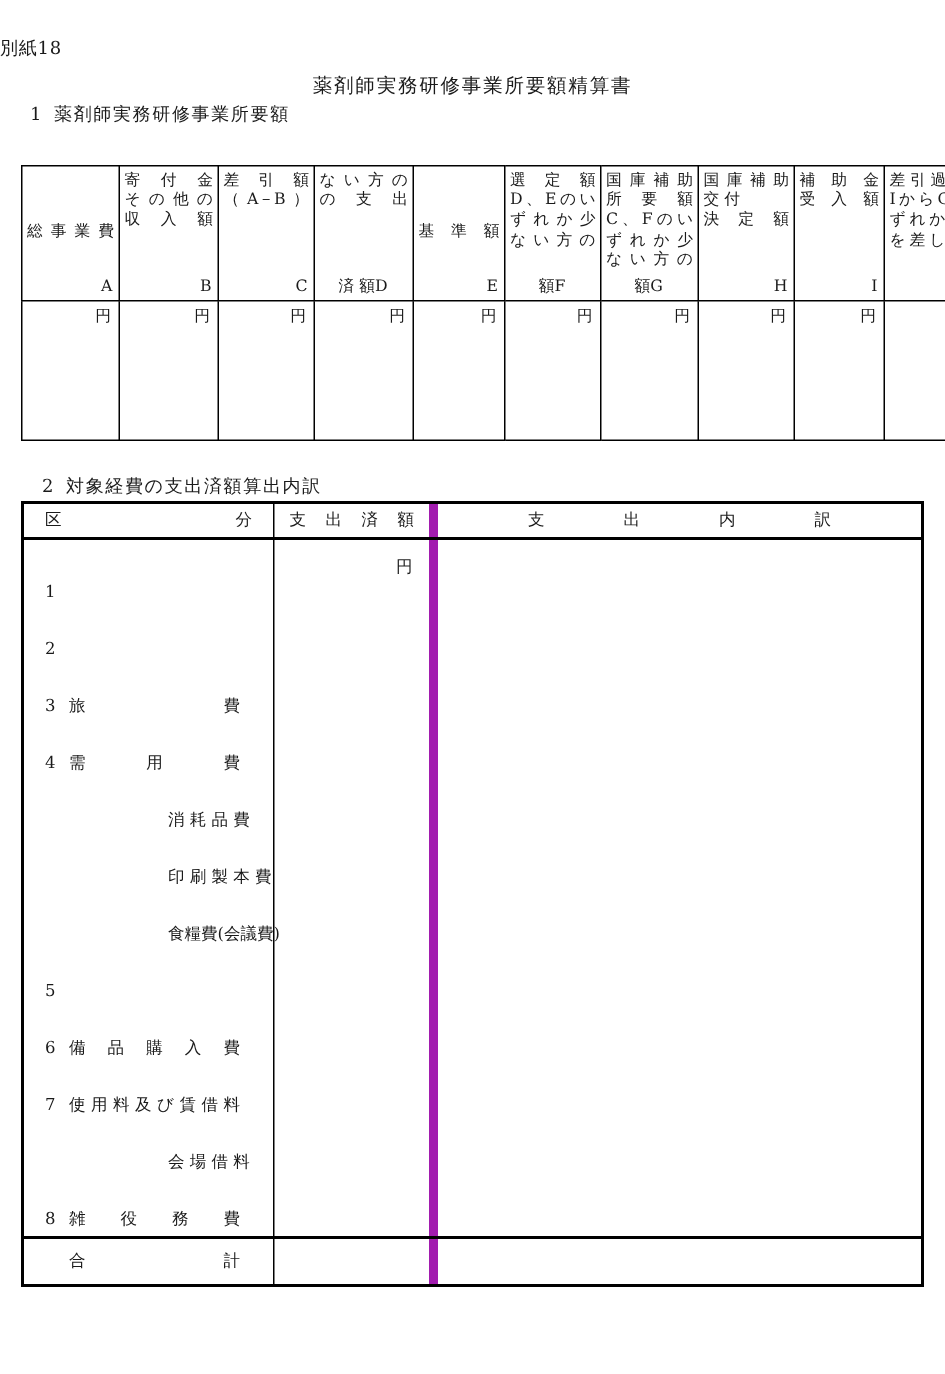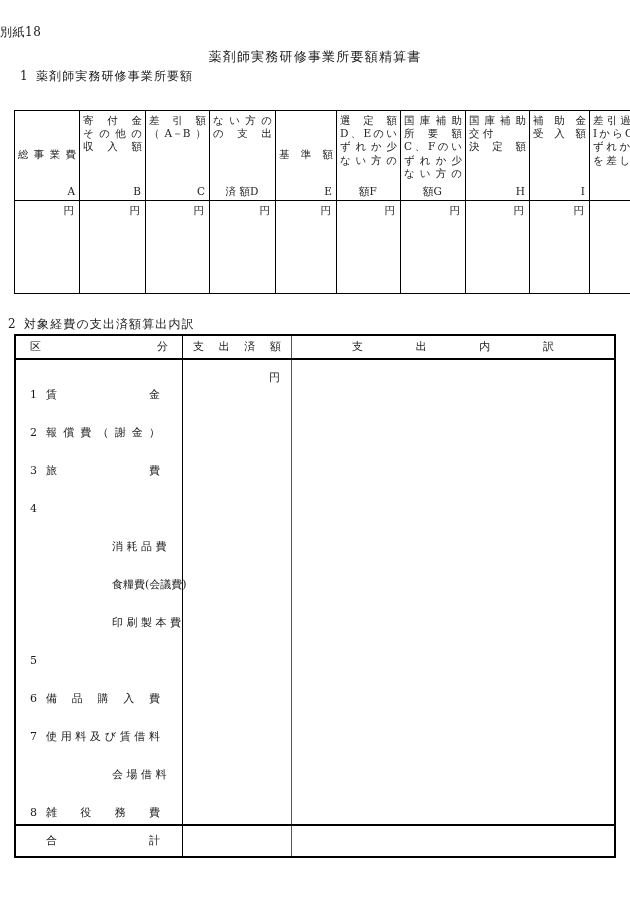--- a/index.html
+++ b/index.html
@@ -38,21 +38,21 @@
     font-size: 12px;
     letter-spacing: 1.1px;
     white-space: nowrap;
   }
   .section-heading .sec-num {
     display: inline-block;
     width: 24px;
     text-indent: 8px;
   }
   #sec1-heading { left: 12px; top: 68px; }
-  #sec2-heading { left: 0; top: 316px; }
+  #sec2-heading { left: 20px; top: 316px; }
 
   
   .t1 {
     position: absolute;
     left: 14px;
     top: 110px;
     width: 602px;
     border-collapse: collapse;
     table-layout: fixed;
   }
@@ -138,21 +138,21 @@
   .t2-body {
     display: flex;
     height: 464px;
   }
   .t2-total {
     display: flex;
     height: 30px;
     border-top: 2px solid #000;
   }
   .c-kubun  { width: 166px; box-sizing: border-box; }
-  .c-amount { width: 110px; box-sizing: border-box; border-left: 1px solid #000; border-right: 1px solid #a21caf; }
+  .c-amount { width: 110px; box-sizing: border-box; border-left: 1px solid #000; border-right: 6px solid #a21caf; }
   .c-detail { flex: 1;      box-sizing: border-box; }
 
   .t2-head .cellpad {
     font-size: 11px;
     line-height: 22px;
     height: 22px;
     padding: 0 14px;
     box-sizing: border-box;
     text-align: justify;
     text-align-last: justify;
@@ -373,41 +373,40 @@
     <div class="c-detail">
       <div class="cellpad">支　　出　　内　　訳</div>
     </div>
   </div>
 
   <div class="t2-body">
     <div class="c-kubun">
       <ul class="item-list" id="item-list">
           <li>
             <span class="num">1</span>
-            <span class="nm">賃金</span>
           </li>
           <li>
             <span class="num">2</span>
-            <span class="nm">報償費（謝金）</span>
           </li>
           <li>
             <span class="num">3</span>
             <span class="nm">旅費</span>
           </li>
           <li>
             <span class="num">4</span>
+            <span class="nm">需用費</span>
           </li>
           <li class="sub">
             <span class="nm spread">消 耗 品 費</span>
           </li>
           <li class="sub">
+            <span class="nm spread">印 刷 製 本 費</span>
+          </li>
+          <li class="sub">
             <span class="nm">食糧費(会議費)</span>
-          </li>
-          <li class="sub">
-            <span class="nm spread">印 刷 製 本 費</span>
           </li>
           <li>
             <span class="num">5</span>
           </li>
           <li>
             <span class="num">6</span>
             <span class="nm">備 品 購 入 費</span>
           </li>
           <li>
             <span class="num">7</span>

